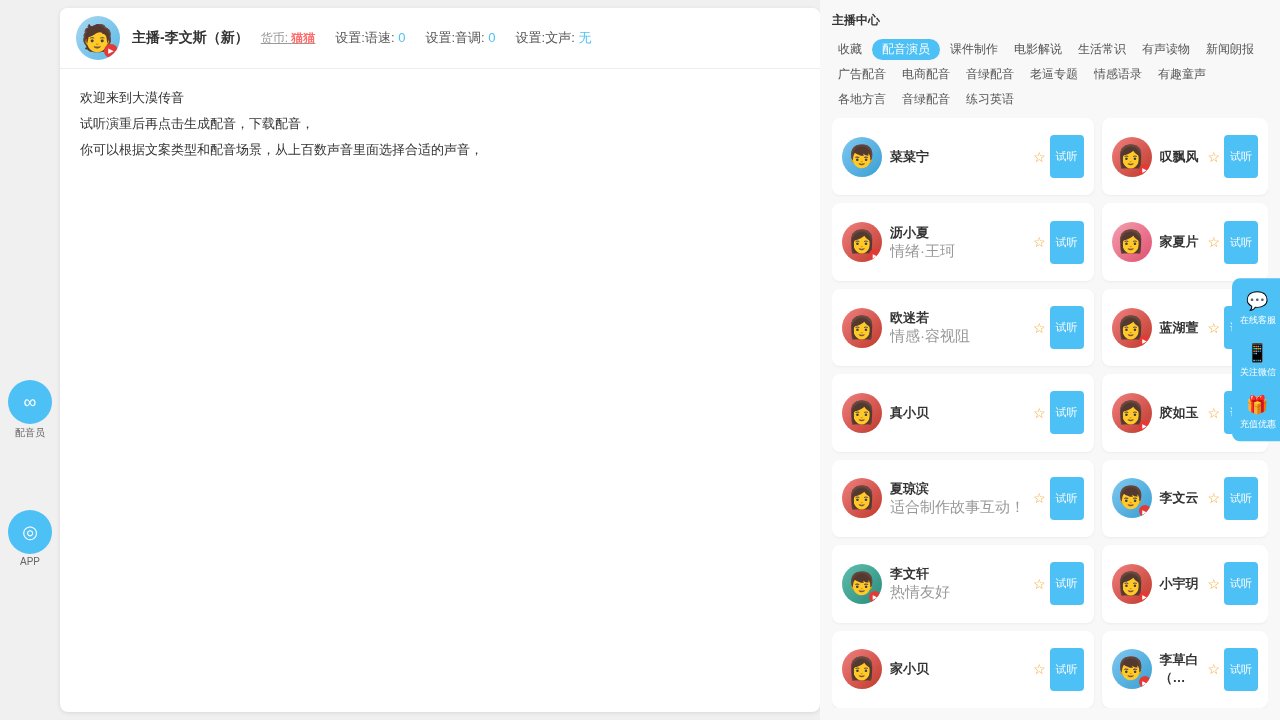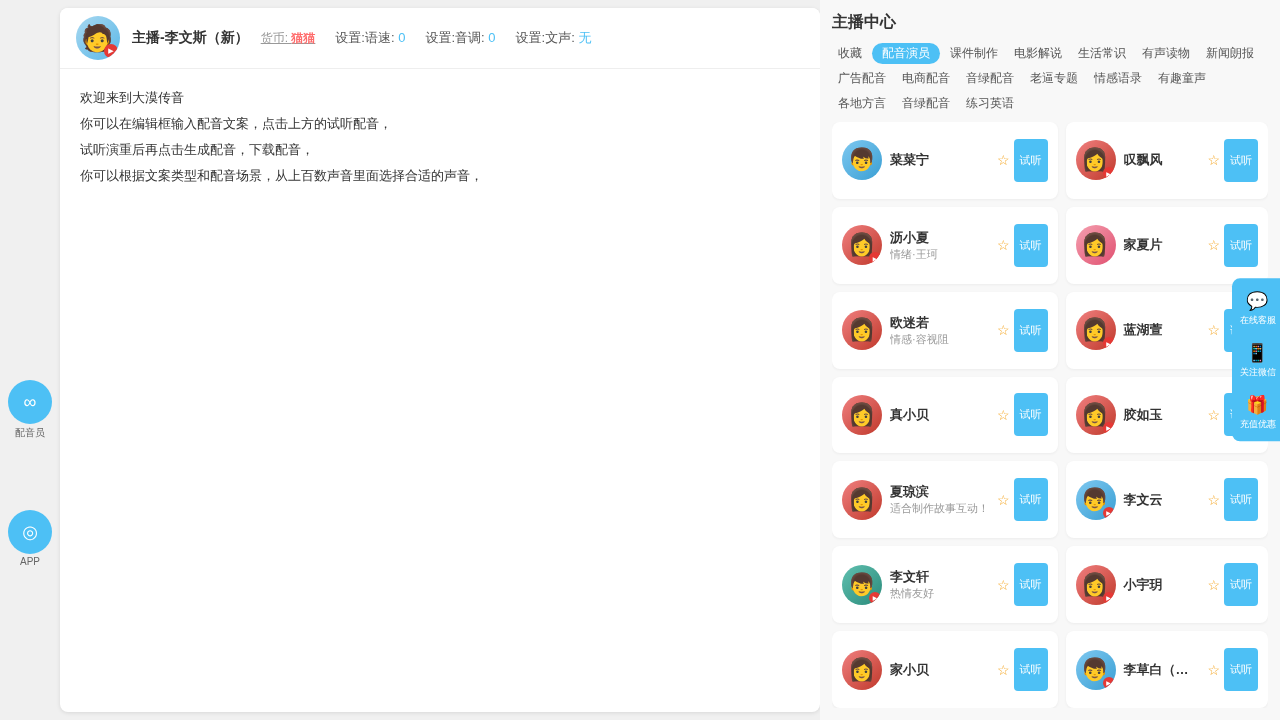--- a/index.html
+++ b/index.html
@@ -137,21 +137,21 @@
     .right-panel {
       width: 460px;
       background: #f8f8f8;
       display: flex;
       flex-direction: column;
       padding: 12px;
       overflow-y: hidden;
       position: relative;
     }
     .panel-title {
-      font-size: 16px;
+      font-size: 12px;
       font-weight: bold;
       color: #333;
       margin-bottom: 10px;
       font-family: Liberation Mono, monospace;
     }
 
     
     .category-section {
       display: flex;
       flex-wrap: wrap;
@@ -220,21 +220,21 @@
     .voice-info {
       flex: 1;
       min-width: 0;
     }
     .voice-name {
       font-size: 13px;
       font-weight: bold;
       color: #333;
     }
     .voice-sub {
-      font-size: 11px;
+      font-size: 15px;
       color: #999;
       white-space: nowrap;
       overflow: hidden;
       text-overflow: ellipsis;
     }
     .voice-actions {
       display: flex;
       align-items: center;
       gap: 4px;
       flex-shrink: 0;
@@ -334,21 +334,20 @@
     </span>
     <span class="setting-item">
       <span>设置:文声:</span>
       <span class="setting-val-blue">无</span>
     </span>
   </div>
 
   <div class="text-area">
     <div class="welcome-text">
       <div>欢迎来到大漠传音</div>
-      <div>你可以在编辑框输入配音文案，点击上方的试听配音，</div>
       <div>试听演重后再点击生成配音，下载配音，</div>
       <div>你可以根据文案类型和配音场景，从上百数声音里面选择合适的声音，</div>
     </div>
   </div>
 </div>
 
 <div class="right-panel">
   <div class="panel-title">主播中心</div>
 
   <div class="category-section" id="cat-section">

